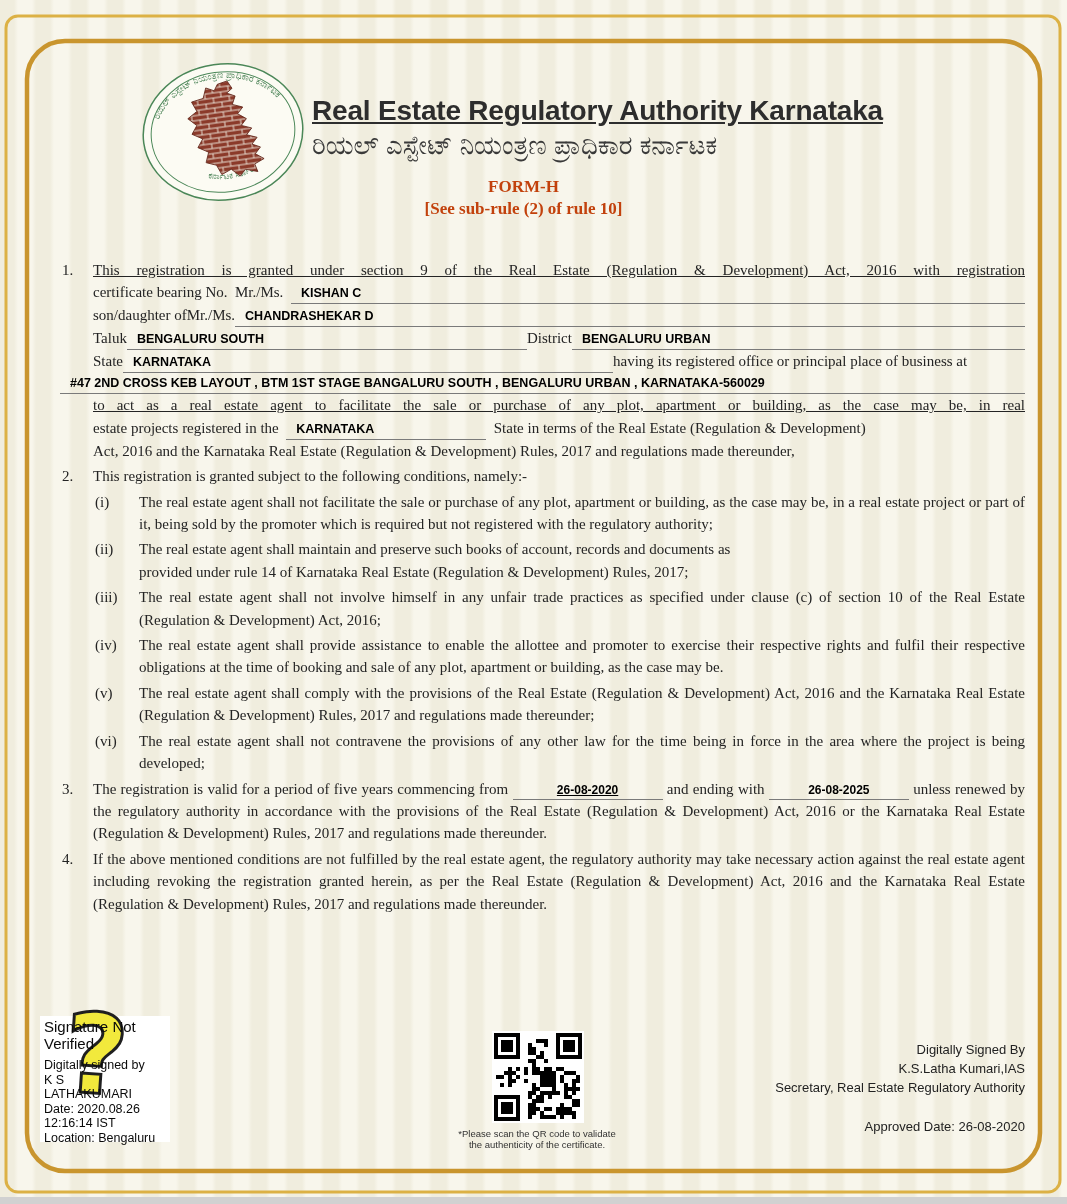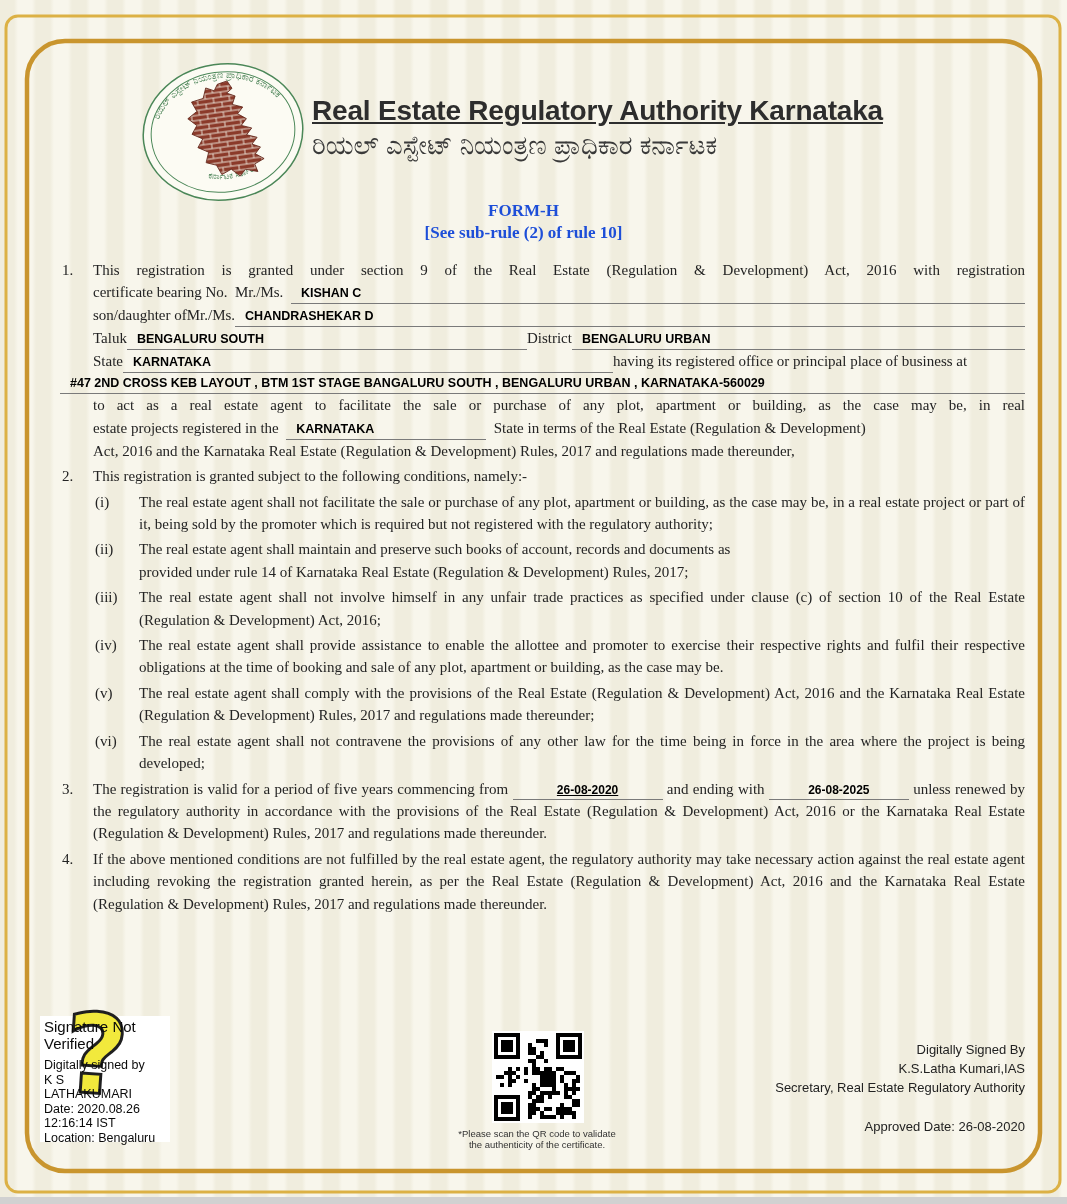--- a/index.html
+++ b/index.html
@@ -7,31 +7,31 @@
     width:1067px;height:1204px;position:relative;overflow:hidden;
     background:repeating-linear-gradient(90deg,#f0edde 0px,#f0edde 14px,#f8f6ec 18px,#f8f6ec 32px,#f0edde 36px);
     font-family:"Liberation Serif",serif;
   }
   .bottom-strip{position:absolute;left:0;right:0;bottom:0;height:7px;background:#d1d1d1;}
   svg.frame{position:absolute;left:0;top:0;}
   
   .logo-wrap{position:absolute;left:138px;top:60px;width:170px;height:144px;transform:rotate(-8deg);}
   .hdr-title{position:absolute;left:312px;top:94px;font:700 28px/34px "Liberation Sans",sans-serif;color:#2d2d2d;letter-spacing:-0.2px;text-decoration:underline;}
   .hdr-sub{position:absolute;left:312px;top:128px;font:400 26px/34px "Liberation Sans",sans-serif;color:#3a3a3a;}
-  .form-block{position:absolute;left:0;right:20px;top:176px;text-align:center;color:#1d4ed8;margin-top:24px;}
+  .form-block{position:absolute;left:0;right:20px;top:176px;text-align:center;color:#c2410c;}
   .form-name{font:700 17px/21px "Liberation Serif",serif;}
   .form-subrule{font:700 17px/21px "Liberation Serif",serif;margin-top:1px;}
   .form-heading{font:700 18.5px/22px "Liberation Serif",serif;margin-top:2px;letter-spacing:0.2px;}
   
   .content{position:absolute;left:60px;top:256px;width:965px;font:15px/22.4px "Liberation Serif",serif;color:#242424;}
   .item{display:grid;grid-template-columns:33px 1fr;margin-top:3px;}
   .inum{padding-left:2px;}
   .jtext{text-align:justify;}
   .line{display:flex;align-items:baseline;white-space:pre;}
-  .jline{text-align:justify;text-align-last:justify;}
+  .jline{text-align:justify;text-align-last:justify;text-decoration:underline;}
   .field{flex:1;border-bottom:1px solid #7a7a7a;font:700 12.5px/20px "Liberation Sans",sans-serif;color:#000;padding-left:10px;white-space:nowrap;}
   .field.fixed{flex:none;}
   .w325{width:325px;}.w390{width:390px;}.w480{width:480px;}.w190{width:190px;}
   .addr-line{display:flex;margin-left:-33px;}
   .ifield{display:inline-block;border-bottom:1px solid #7a7a7a;font:700 12px/18px "Liberation Sans",sans-serif;color:#000;text-align:center;vertical-align:baseline;}
   .dw1{width:150px;text-decoration:underline;}.dw2{width:140px;}
   .conds{margin-left:35px;margin-top:2px;}
   .cond{display:grid;grid-template-columns:44px 1fr;margin-top:3px;}
   .ctext{text-align:justify;white-space:pre-wrap;}
   

